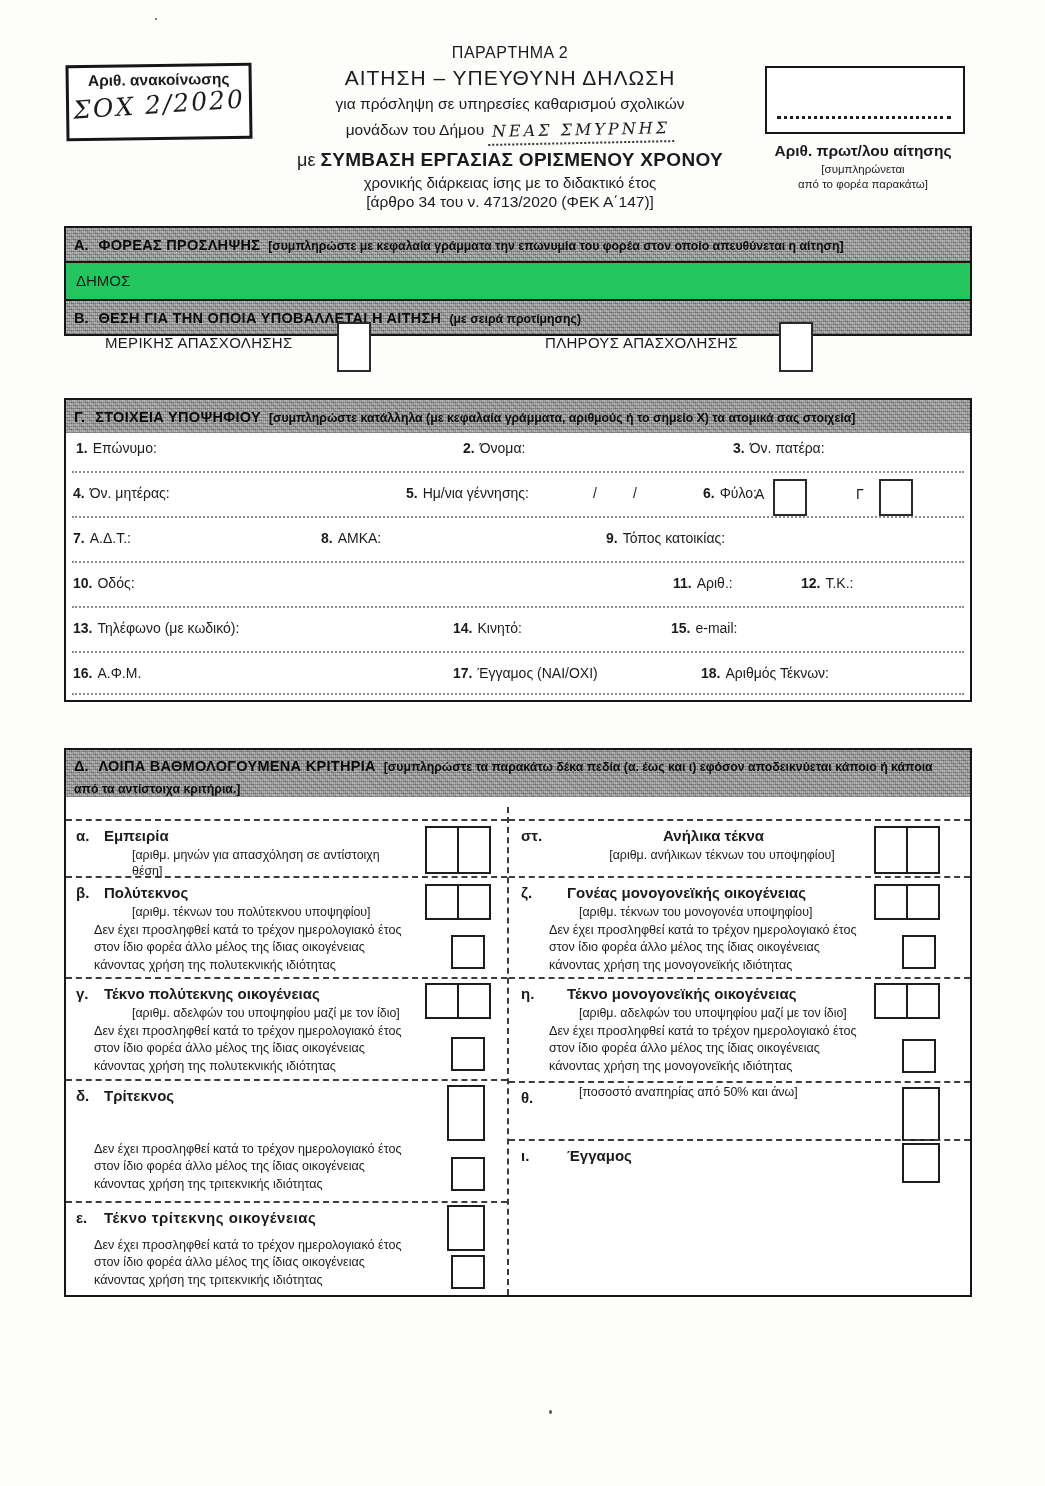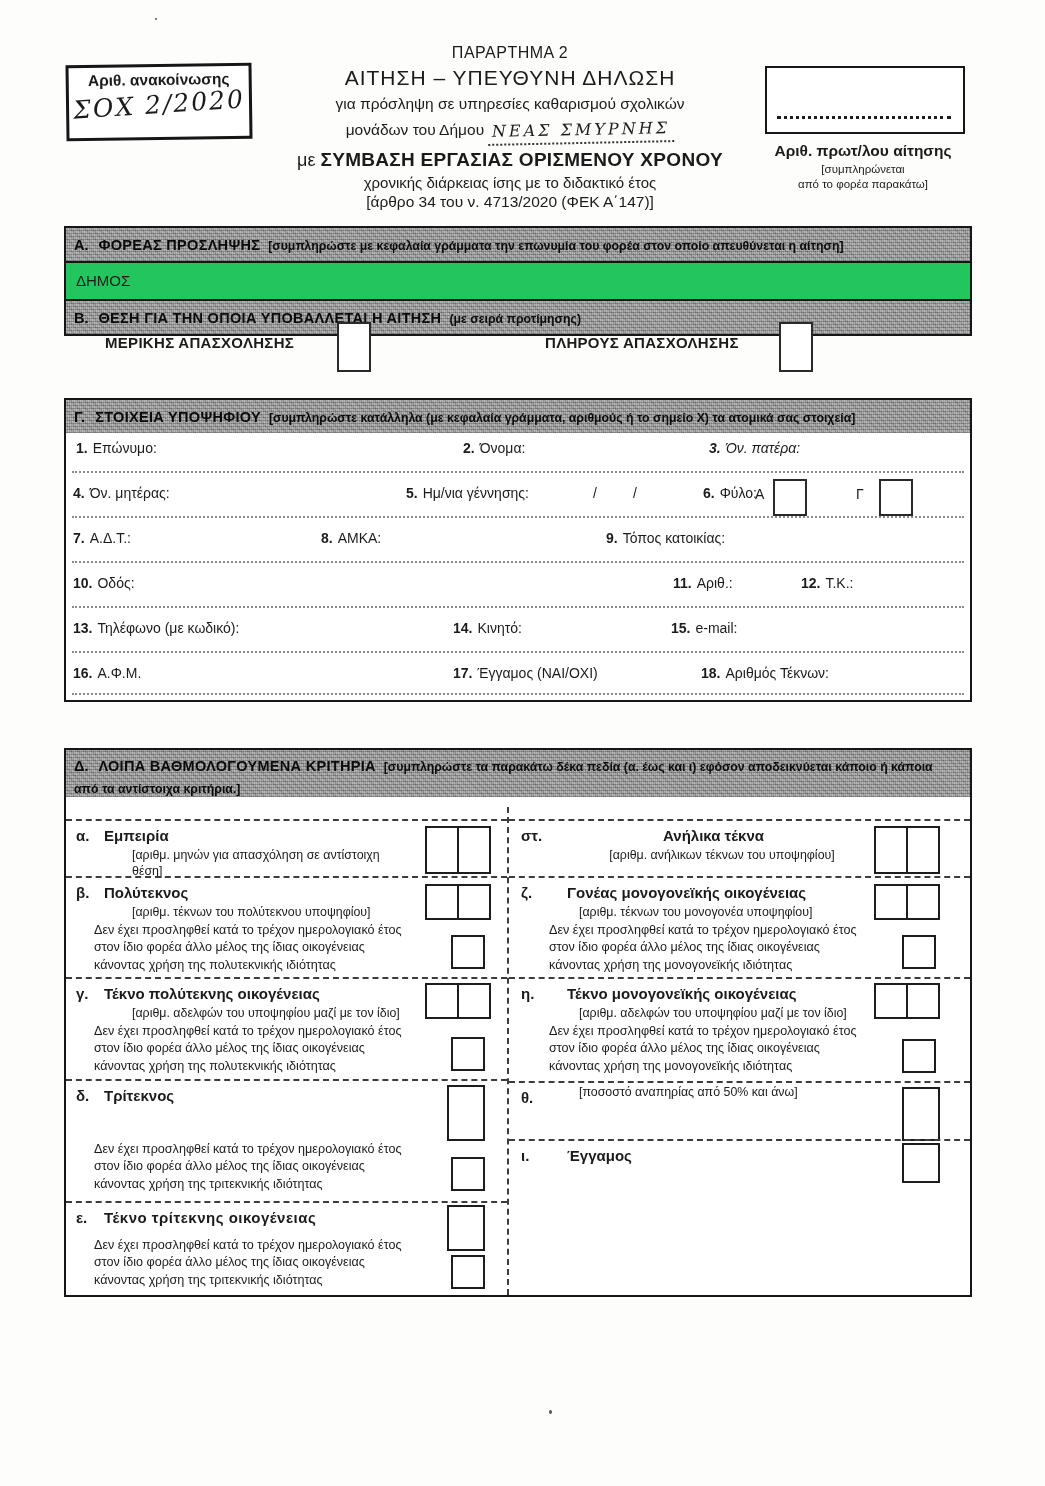--- a/index.html
+++ b/index.html
@@ -44,21 +44,21 @@
     border-bottom:3px dotted #1d1d1d; }
   .proto-label { position:absolute; left:733px; top:142px; width:260px; text-align:center;
     font-weight:bold; font-size:15.5px; }
   .proto-note { position:absolute; left:733px; width:260px; text-align:center;
     font-size:11.5px; line-height:1.3; }
   
   .sec-ab { position:absolute; left:64px; top:226px; width:904px; border:2px solid #161616; }
   .dimos-row { background:#22c55e; padding:9px 10px 10px 10px; font-size:15px;
     border-top:2px solid #161616; border-bottom:2px solid #161616; }
   .b-options { position:absolute; left:64px; top:320px; width:904px; height:76px; }
-  .opt-label { position:absolute; top:14px; font-weight:bold; font-size:15px; letter-spacing:.3px;text-align:center; }
+  .opt-label { position:absolute; top:14px; font-weight:normal; font-size:15px; letter-spacing:.3px;text-align:center; }
   .opt-box { position:absolute; top:2px; width:30px; height:46px; border:2px solid #2a2a2a; background:#fff; }
   
   .sec-c { position:absolute; left:64px; top:398px; width:904px; border:2px solid #161616; background:#fff; }
   .c-row { position:relative; height:45px; }
   .fld { position:absolute; top:7px; font-size:14px; white-space:nowrap; }
   .fld .num { font-weight:bold; margin-right:5px; }
   .write-line { position:absolute; left:6px; right:6px; bottom:5px; border-bottom:2px dotted #8a8a8a; }
   .slash { position:absolute; top:7px; font-size:14px; }
   .gbox { position:absolute; top:1px; width:30px; height:33px; border:2px solid #2a2a2a; background:#fff; }
   .glabel { position:absolute; top:8px; font-size:14px; }
@@ -142,21 +142,21 @@
   <div class="sec-c">
     <div class="bar">
       <div class="bar-inner" style="width:852px;">
         <span class="sec-letter">Γ.</span><span class="sec-title">ΣΤΟΙΧΕΙΑ ΥΠΟΨΗΦΙΟΥ</span><span class="sec-hint">[συμπληρώστε κατάλληλα (με κεφαλαία γράμματα, αριθμούς ή το σημείο Χ) τα ατομικά σας στοιχεία]</span>
       </div>
     </div>
 
     <div class="c-row">
       <span class="fld" style="left:10px;"><span class="num">1.</span><span>Επώνυμο:</span></span>
       <span class="fld" style="left:397px;"><span class="num">2.</span><span>Όνομα:</span></span>
-      <span class="fld" style="left:643px;font-style:italic;"><span class="num">3.</span><span>Όν. πατέρα:</span></span>
+      <span class="fld" style="left:667px;"><span class="num">3.</span><span>Όν. πατέρα:</span></span>
       <div class="write-line"></div>
     </div>
 
     <div class="c-row">
       <span class="fld" style="left:7px;"><span class="num">4.</span><span>Όν. μητέρας:</span></span>
       <span class="fld" style="left:340px;"><span class="num">5.</span><span>Ημ/νια γέννησης:</span></span>
       <span class="slash" style="left:527px;">/</span>
       <span class="slash" style="left:567px;">/</span>
       <span class="fld" style="left:637px;"><span class="num">6.</span><span>Φύλο:</span></span>
       <span class="glabel" style="left:689px;">Α</span>

